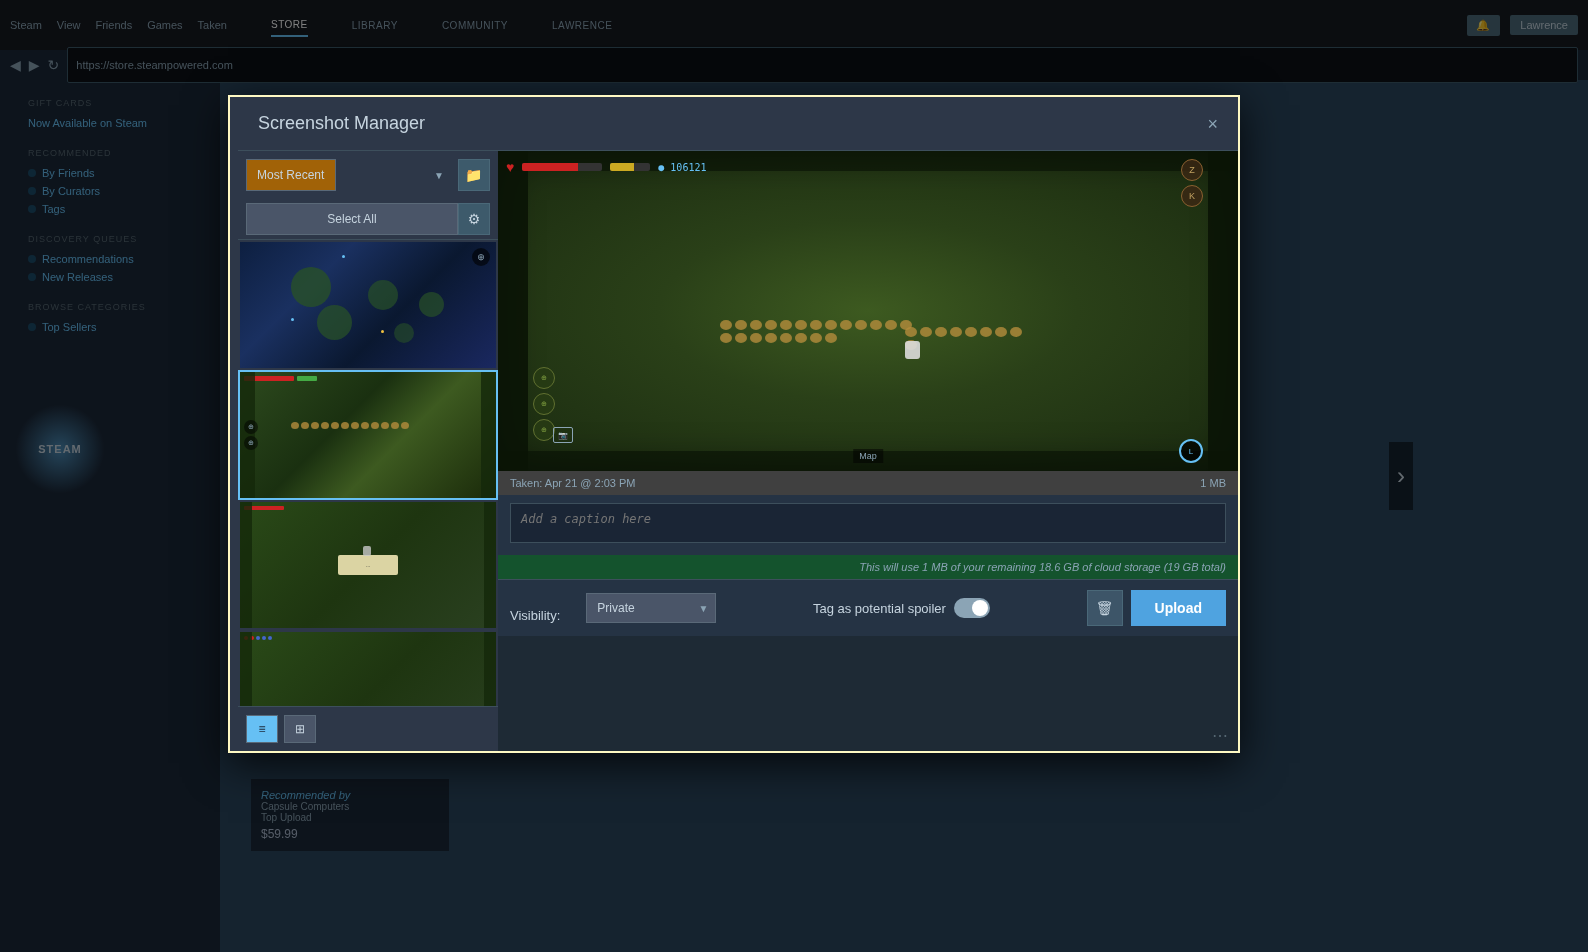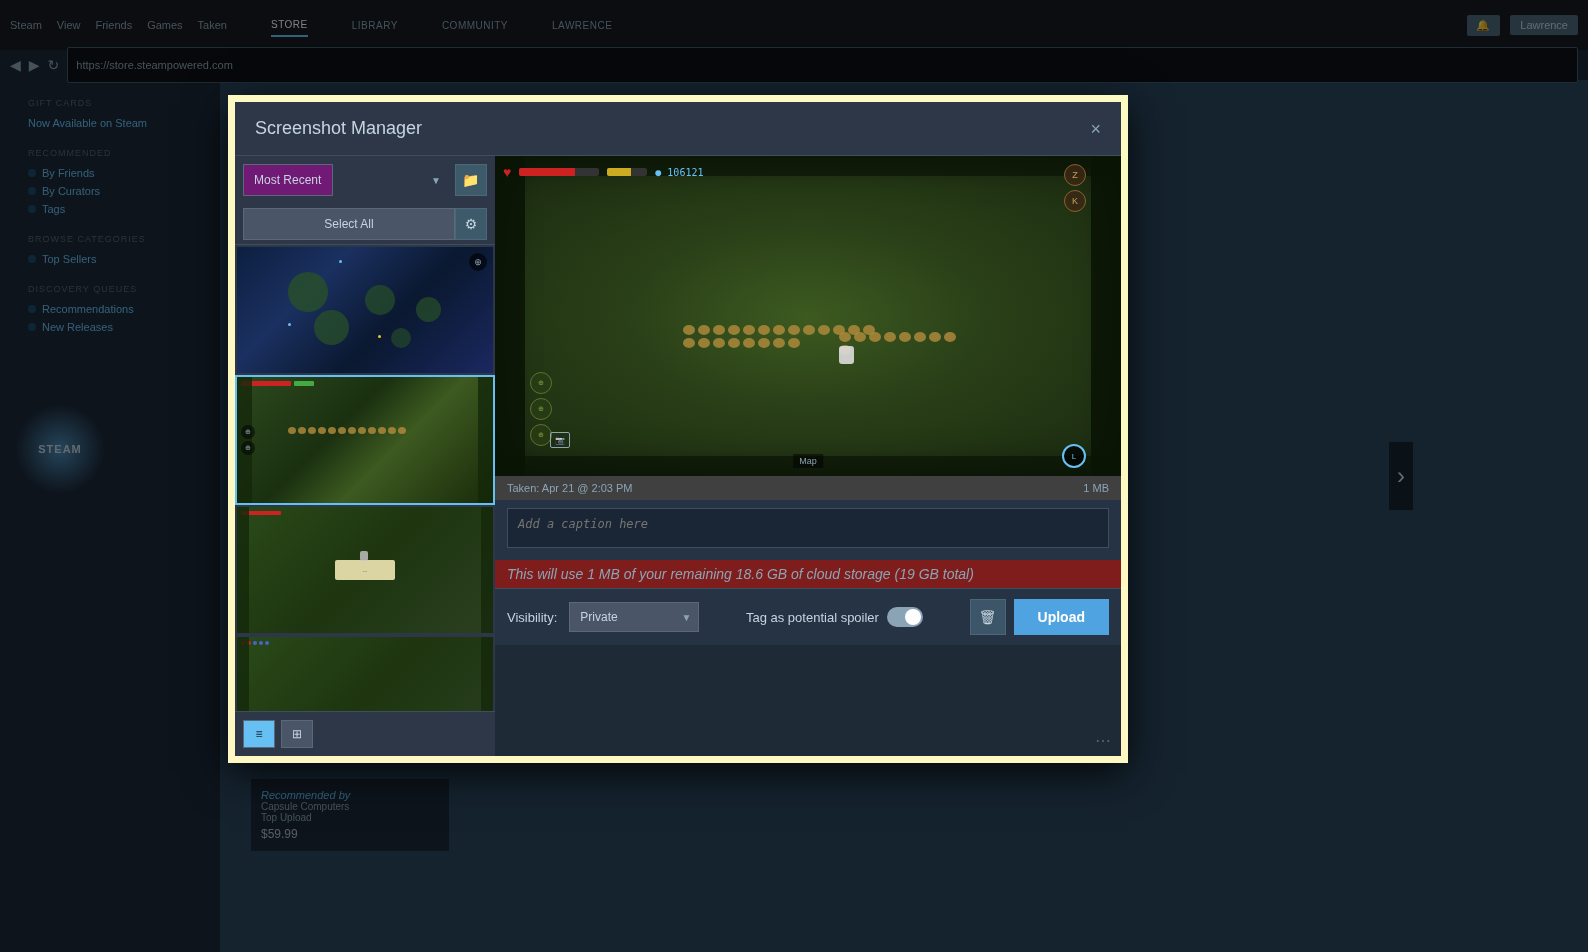--- a/index.html
+++ b/index.html
@@ -182,25 +182,26 @@
       top: 0; left: 0; right: 0; bottom: 0;
       background: rgba(0,0,0,0.5);
       z-index: 10;
     }
 
     
     .modal {
       position: absolute;
       top: 95px;
       left: 228px;
-      width: 900px;
+      width: 1012px;
       background: #2d3748;
-      border: 7px solid #fef9c3;
+      border: 2px solid #fef9c3;
       z-index: 20;
       box-shadow: 0 10px 40px rgba(0,0,0,0.8);
+      padding-left: 8px;
     }
 
     .modal-header {
       background: #2d3748;
       padding: 16px 20px;
       display: flex;
       align-items: center;
       justify-content: space-between;
       border-bottom: 1px solid #3d4f5c;
     }
@@ -236,21 +237,21 @@
 
     .list-toolbar {
       display: flex;
       align-items: center;
       padding: 8px;
       gap: 6px;
     }
 
     .dropdown-select {
       flex: 1;
-      background: #701a75;
+      background: #a16207;
       border: 1px solid #5a6978;
       color: #c6d4df;
       font-size: 12px;
       padding: 5px 10px;
       cursor: pointer;
       appearance: none;
       -webkit-appearance: none;
       display: flex;
       align-items: center;
       justify-content: space-between;
@@ -403,40 +404,40 @@
       color: #8ba4b5;
       font-size: 12px;
       padding: 8px 10px;
       font-style: italic;
       height: 40px;
       resize: none;
     }
 
     .storage-info {
       padding: 6px 12px;
-      background: #7f1d1d;
-      font-size: 14px;
+      background: #14532d;
+      font-size: 11px;
       color: #8ba4b5;
-      text-align: left;
+      text-align: right;
       font-style: italic;
     }
 
     .upload-controls {
       padding: 10px 12px;
       background: #253344;
       display: flex;
       align-items: center;
       justify-content: space-between;
       border-top: 1px solid #3d4f5c;
     }
 
     .visibility-row {
       display: flex;
-      align-items: center;
-      gap: 12px;
+      align-items: flex-end;
+      gap: 26px;
     }
 
     .visibility-label {
       font-size: 13px;
       color: #c6d4df;
     }
 
     .visibility-select-wrapper {
       position: relative;
     }
@@ -696,35 +697,35 @@
         <div class="sidebar-item">
           <div class="sidebar-dot"></div>
           <span>By Curators</span>
         </div>
         <div class="sidebar-item">
           <div class="sidebar-dot"></div>
           <span>Tags</span>
         </div>
       </div>
       <div class="sidebar-section">
+        <div class="sidebar-section-title">DISCOVERY QUEUES</div>
+        <div class="sidebar-item">
+          <div class="sidebar-dot"></div>
+          <span>Recommendations</span>
+        </div>
+        <div class="sidebar-item">
+          <div class="sidebar-dot"></div>
+          <span>New Releases</span>
+        </div>
+      </div>
+      <div class="sidebar-section">
         <div class="sidebar-section-title">BROWSE CATEGORIES</div>
         <div class="sidebar-item">
           <div class="sidebar-dot"></div>
           <span>Top Sellers</span>
-        </div>
-      </div>
-      <div class="sidebar-section">
-        <div class="sidebar-section-title">DISCOVERY QUEUES</div>
-        <div class="sidebar-item">
-          <div class="sidebar-dot"></div>
-          <span>Recommendations</span>
-        </div>
-        <div class="sidebar-item">
-          <div class="sidebar-dot"></div>
-          <span>New Releases</span>
         </div>
       </div>
 
       <div style="padding: 20px 15px; margin-top: 40px;">
         <div class="steam-circle">STEAM</div>
       </div>
     </div>
 
     <div class="content-area">
       

